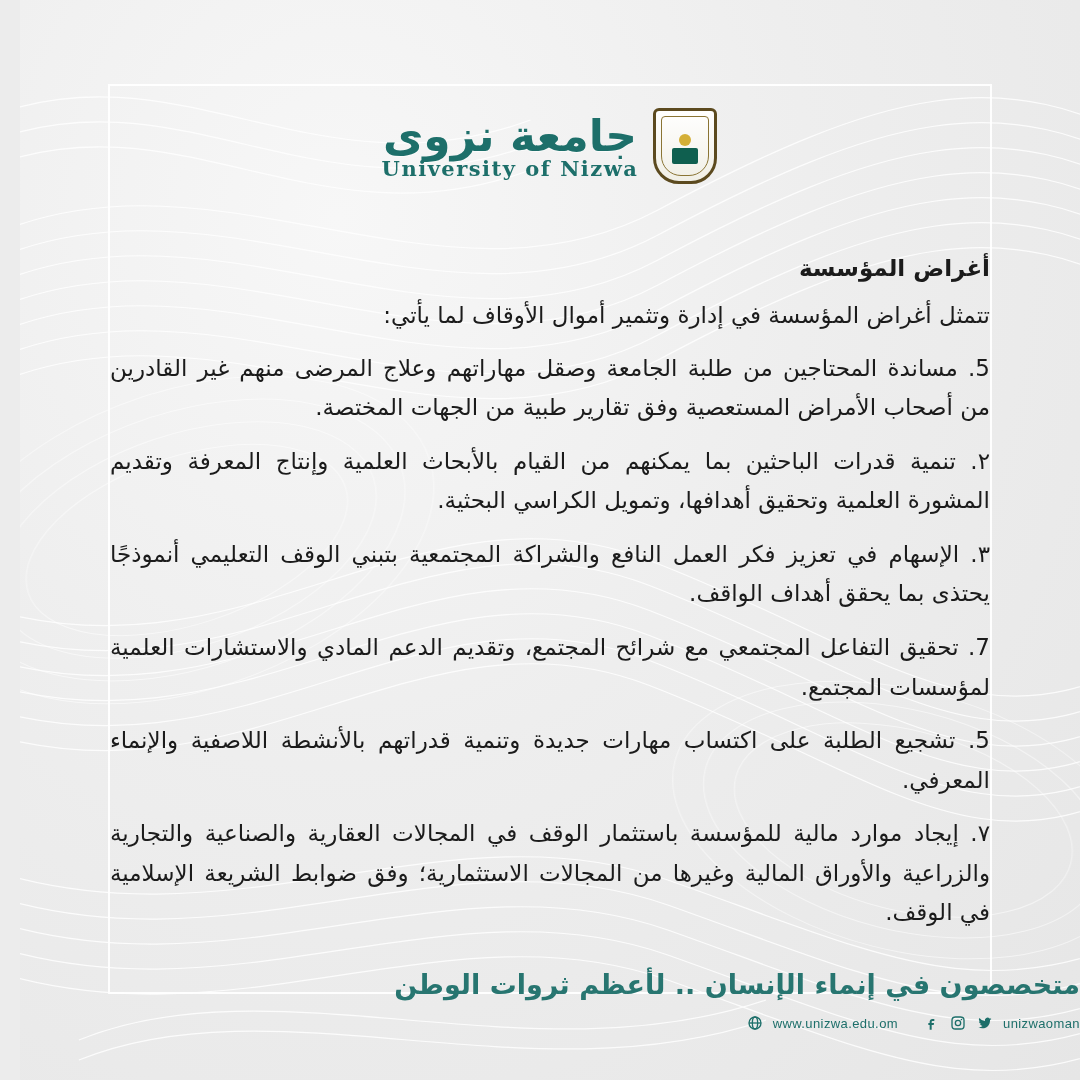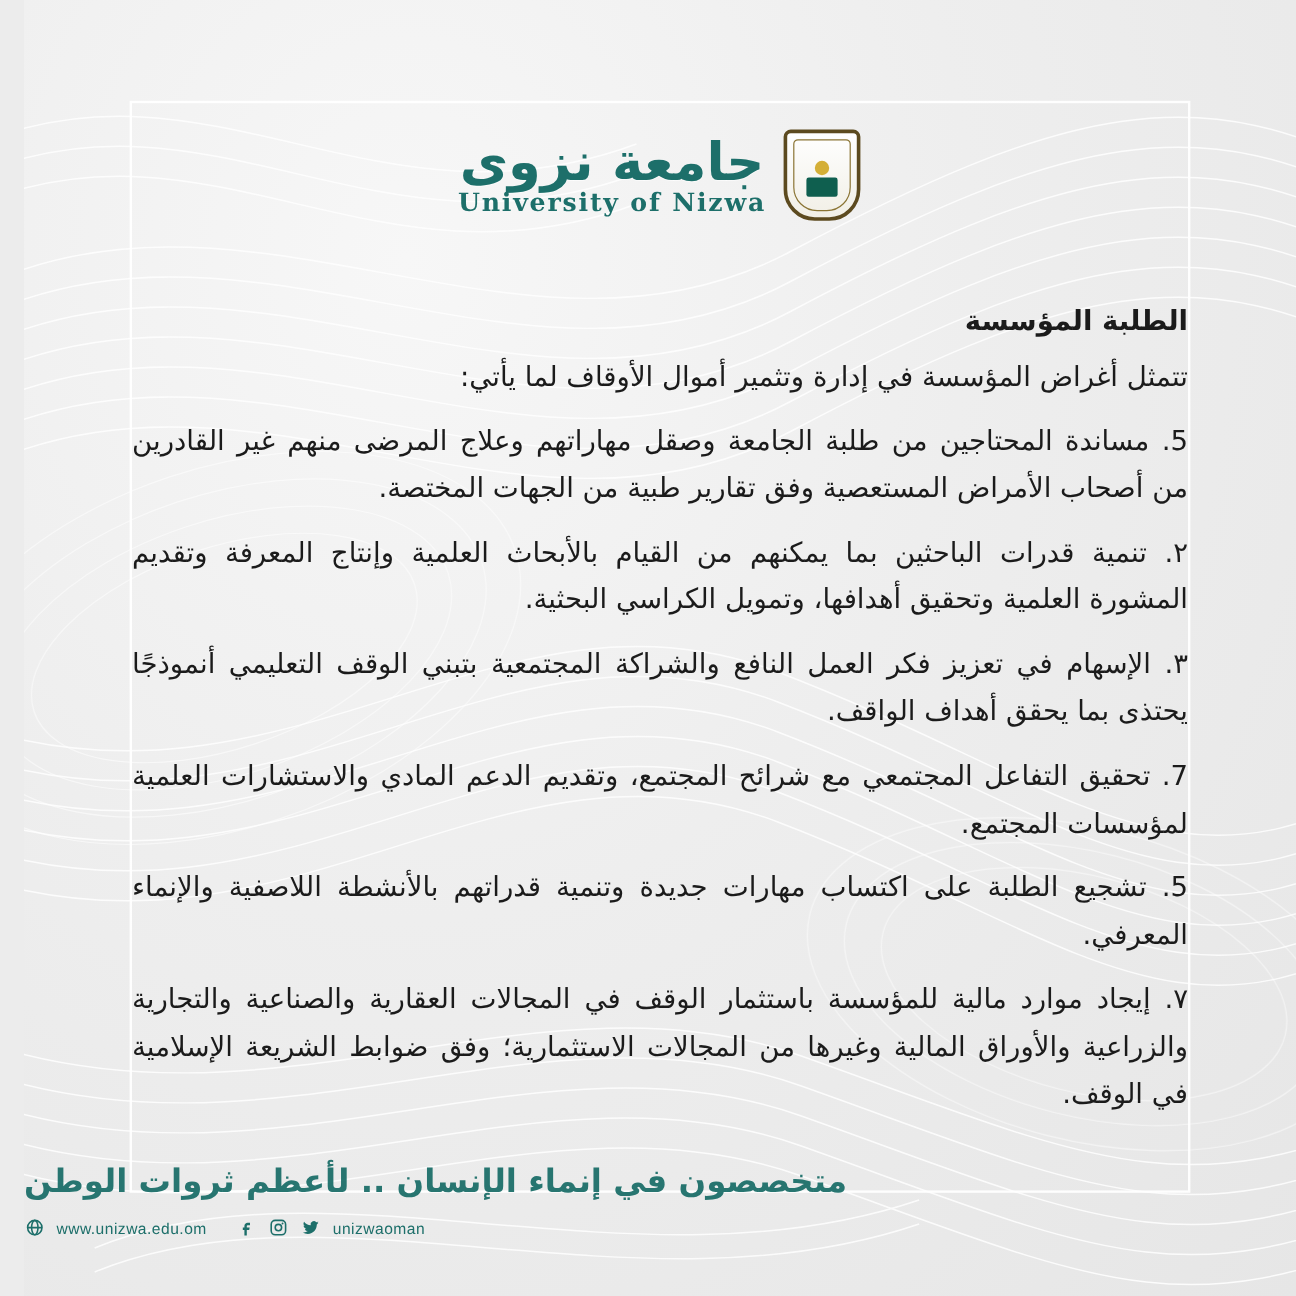--- a/index.html
+++ b/index.html
@@ -169,21 +169,21 @@
   }
 
   
   .footer {
     position: absolute;
     left: 0;
     right: 0;
     bottom: 48px;
     display: flex;
     flex-direction: column;
-    align-items: flex-end;
+    align-items: flex-start;
   }
   .tagline {
     font-family: "DejaVu Sans", sans-serif;
     direction: rtl;
     font-size: 27px;
     font-weight: bold;
     color: #1d6f6a;
     letter-spacing: -0.5px;
     opacity: .95;
   }
@@ -271,21 +271,21 @@
         <div class="logo-latin">University of Nizwa</div>
       </div>
       <div class="crest">
         <div class="shield">
           <div class="book"></div>
         </div>
       </div>
     </div>
 
     <div class="body-wrap">
-      <h1 class="section-title">الطلبة المؤسسة</h1>
+      <h1 class="section-title">أغراض المؤسسة</h1>
       <p class="intro">تتمثل أغراض المؤسسة في إدارة وتثمير أموال الأوقاف لما يأتي:</p>
       <ul class="items">
         <li>5. مساندة المحتاجين من طلبة الجامعة وصقل مهاراتهم وعلاج المرضى منهم غير القادرين من أصحاب الأمراض المستعصية وفق تقارير طبية من الجهات المختصة.</li>
         <li>٢. تنمية قدرات الباحثين بما يمكنهم من القيام بالأبحاث العلمية وإنتاج المعرفة وتقديم المشورة العلمية وتحقيق أهدافها، وتمويل الكراسي البحثية.</li>
         <li>٣. الإسهام في تعزيز فكر العمل النافع والشراكة المجتمعية بتبني الوقف التعليمي أنموذجًا يحتذى بما يحقق أهداف الواقف.</li>
         <li>7. تحقيق التفاعل المجتمعي مع شرائح المجتمع، وتقديم الدعم المادي والاستشارات العلمية لمؤسسات المجتمع.</li>
         <li>5. تشجيع الطلبة على اكتساب مهارات جديدة وتنمية قدراتهم بالأنشطة اللاصفية والإنماء المعرفي.</li>
         <li class="spaced">٧. إيجاد موارد مالية للمؤسسة باستثمار الوقف في المجالات العقارية والصناعية والتجارية والزراعية والأوراق المالية وغيرها من المجالات الاستثمارية؛ وفق ضوابط الشريعة الإسلامية في الوقف.</li>
       </ul>
     </div>

